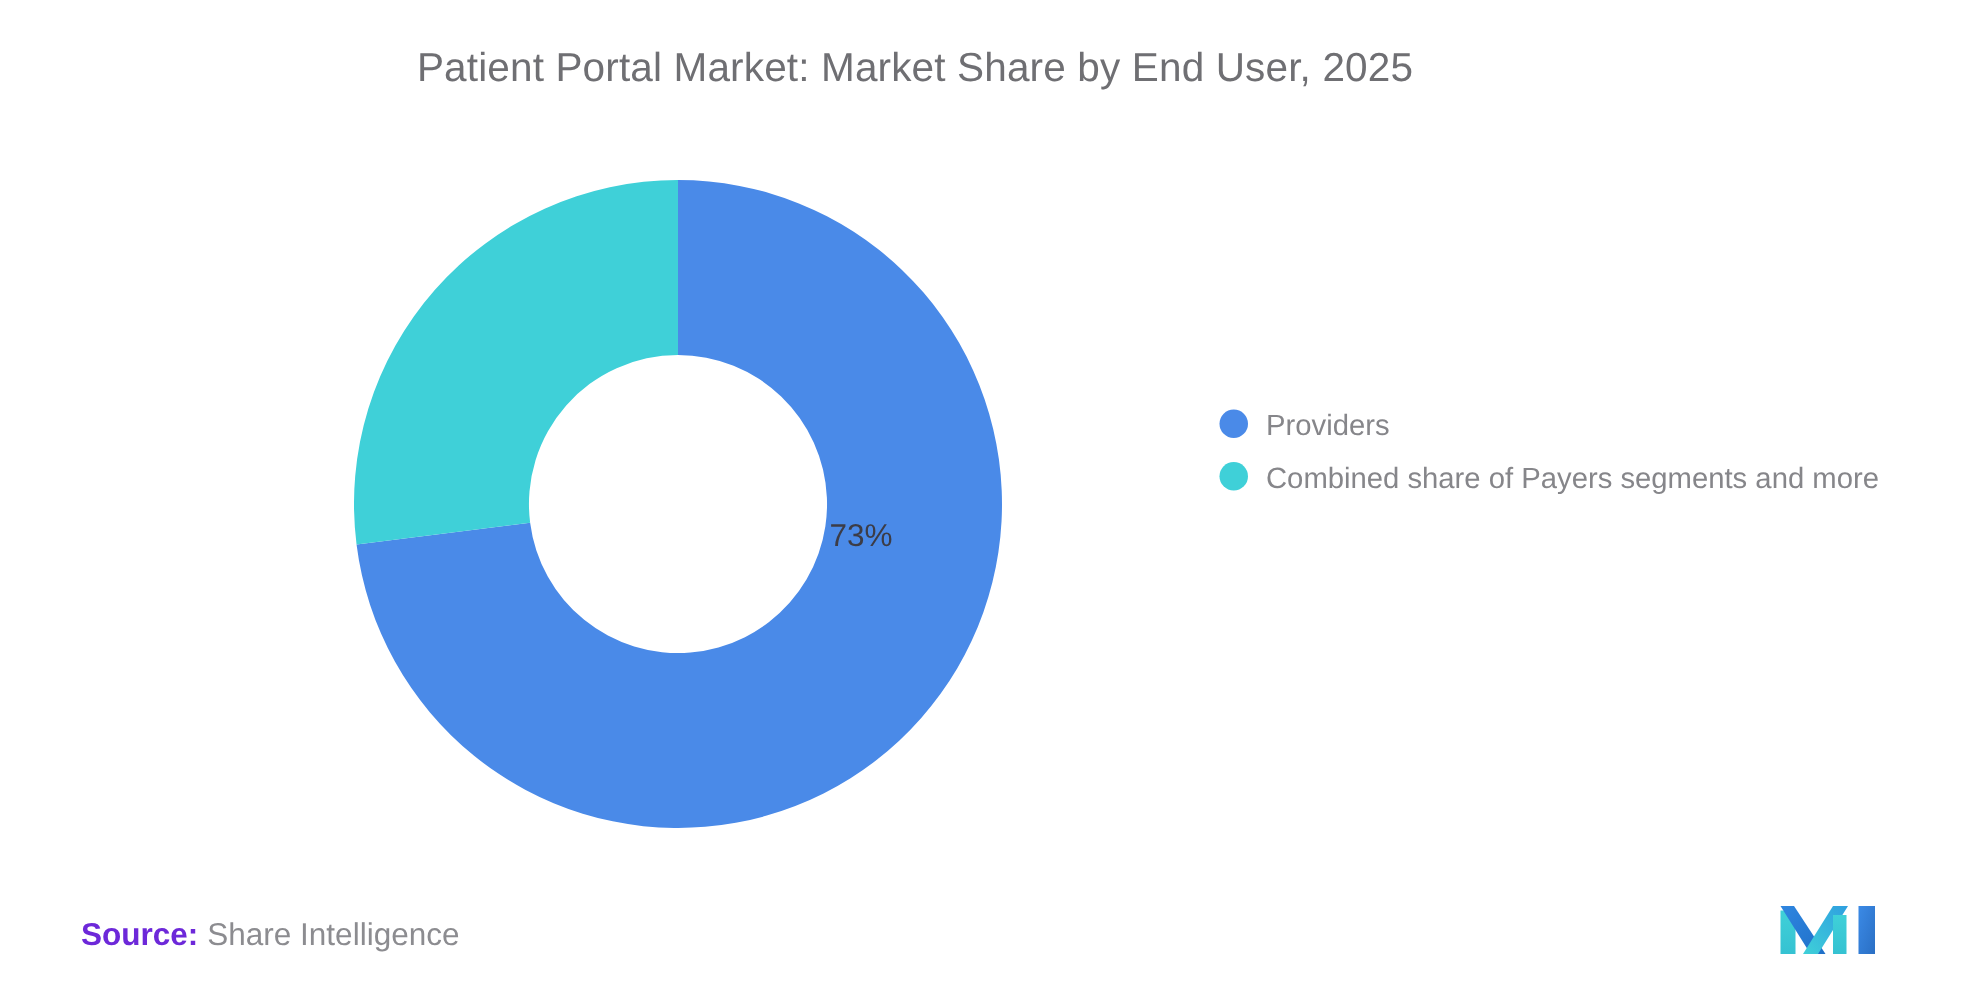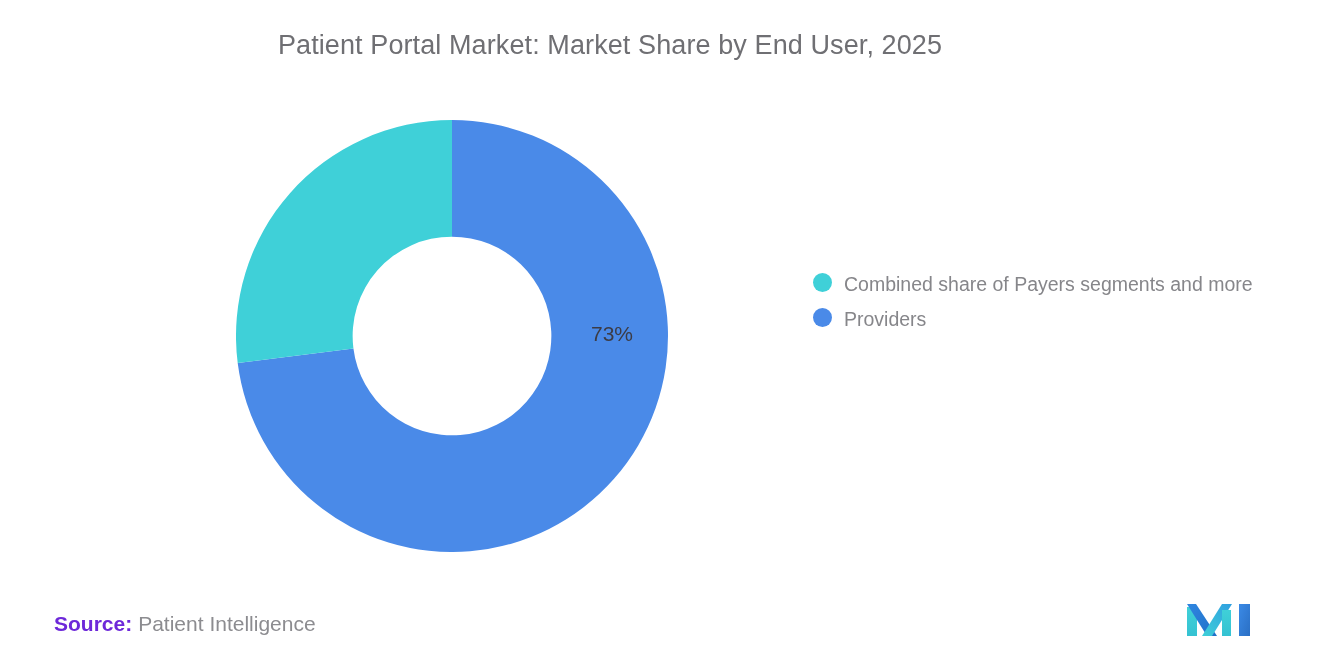--- a/index.html
+++ b/index.html
@@ -43,23 +43,23 @@
     height: 432px;
   }
   .donut-svg {
     display: block;
     width: 432px;
     height: 432px;
   }
   .slice-label {
     position: absolute;
     left: 317px;
-    top: 202px;
+    top: 226px;
     width: 80px;
-    text-align: right;
+    text-align: left;
     font-size: 21px;
     color: #3c3c46;
     font-weight: 400;
     pointer-events: none;
   }
 
   
   .legend {
     position: absolute;
     left: 813px;
@@ -127,31 +127,31 @@
       <path id="slice-providers" d="M 216.00 0.00 A 216 216 0 1 1 1.70 243.07 L 117.42 228.45 A 99.36 99.36 0 1 0 216.00 116.64 Z" fill="#4a8ae8"></path>
 
       <path id="slice-payers" d="M 1.70 243.07 A 216 216 0 0 1 216.00 0.00 L 216.00 116.64 A 99.36 99.36 0 0 0 117.42 228.45 Z" fill="#3fd0d8"></path>
     </svg>
 
     <div class="slice-label">73%</div>
   </div>
 
   <div class="legend">
     <div class="legend-item">
+      <span class="legend-dot" style="background:#4a8ae8"></span>
+      <span class="legend-label">Providers</span>
+    </div>
+    <div class="legend-item">
       <span class="legend-dot" style="background:#3fd0d8"></span>
       <span class="legend-label">Combined share of Payers segments and more</span>
-    </div>
-    <div class="legend-item">
-      <span class="legend-dot" style="background:#4a8ae8"></span>
-      <span class="legend-label">Providers</span>
     </div>
   </div>
 
   <div class="source">
-    <span class="source-key">Source:</span><span class="source-val">Patient Intelligence</span>
+    <span class="source-key">Source:</span><span class="source-val">Share Intelligence</span>
   </div>
 
   <div class="brand-logo">
     <svg viewBox="0 0 66 42" width="66" height="42" aria-hidden="true">
       <defs>
         <linearGradient id="lgA" x1="0" y1="1" x2="1" y2="0">
           <stop offset="0" stop-color="#3fd0d8"></stop>
           <stop offset="1" stop-color="#2f9fe0"></stop>
         </linearGradient>
         <linearGradient id="lgB" x1="0" y1="0" x2="1" y2="1">

